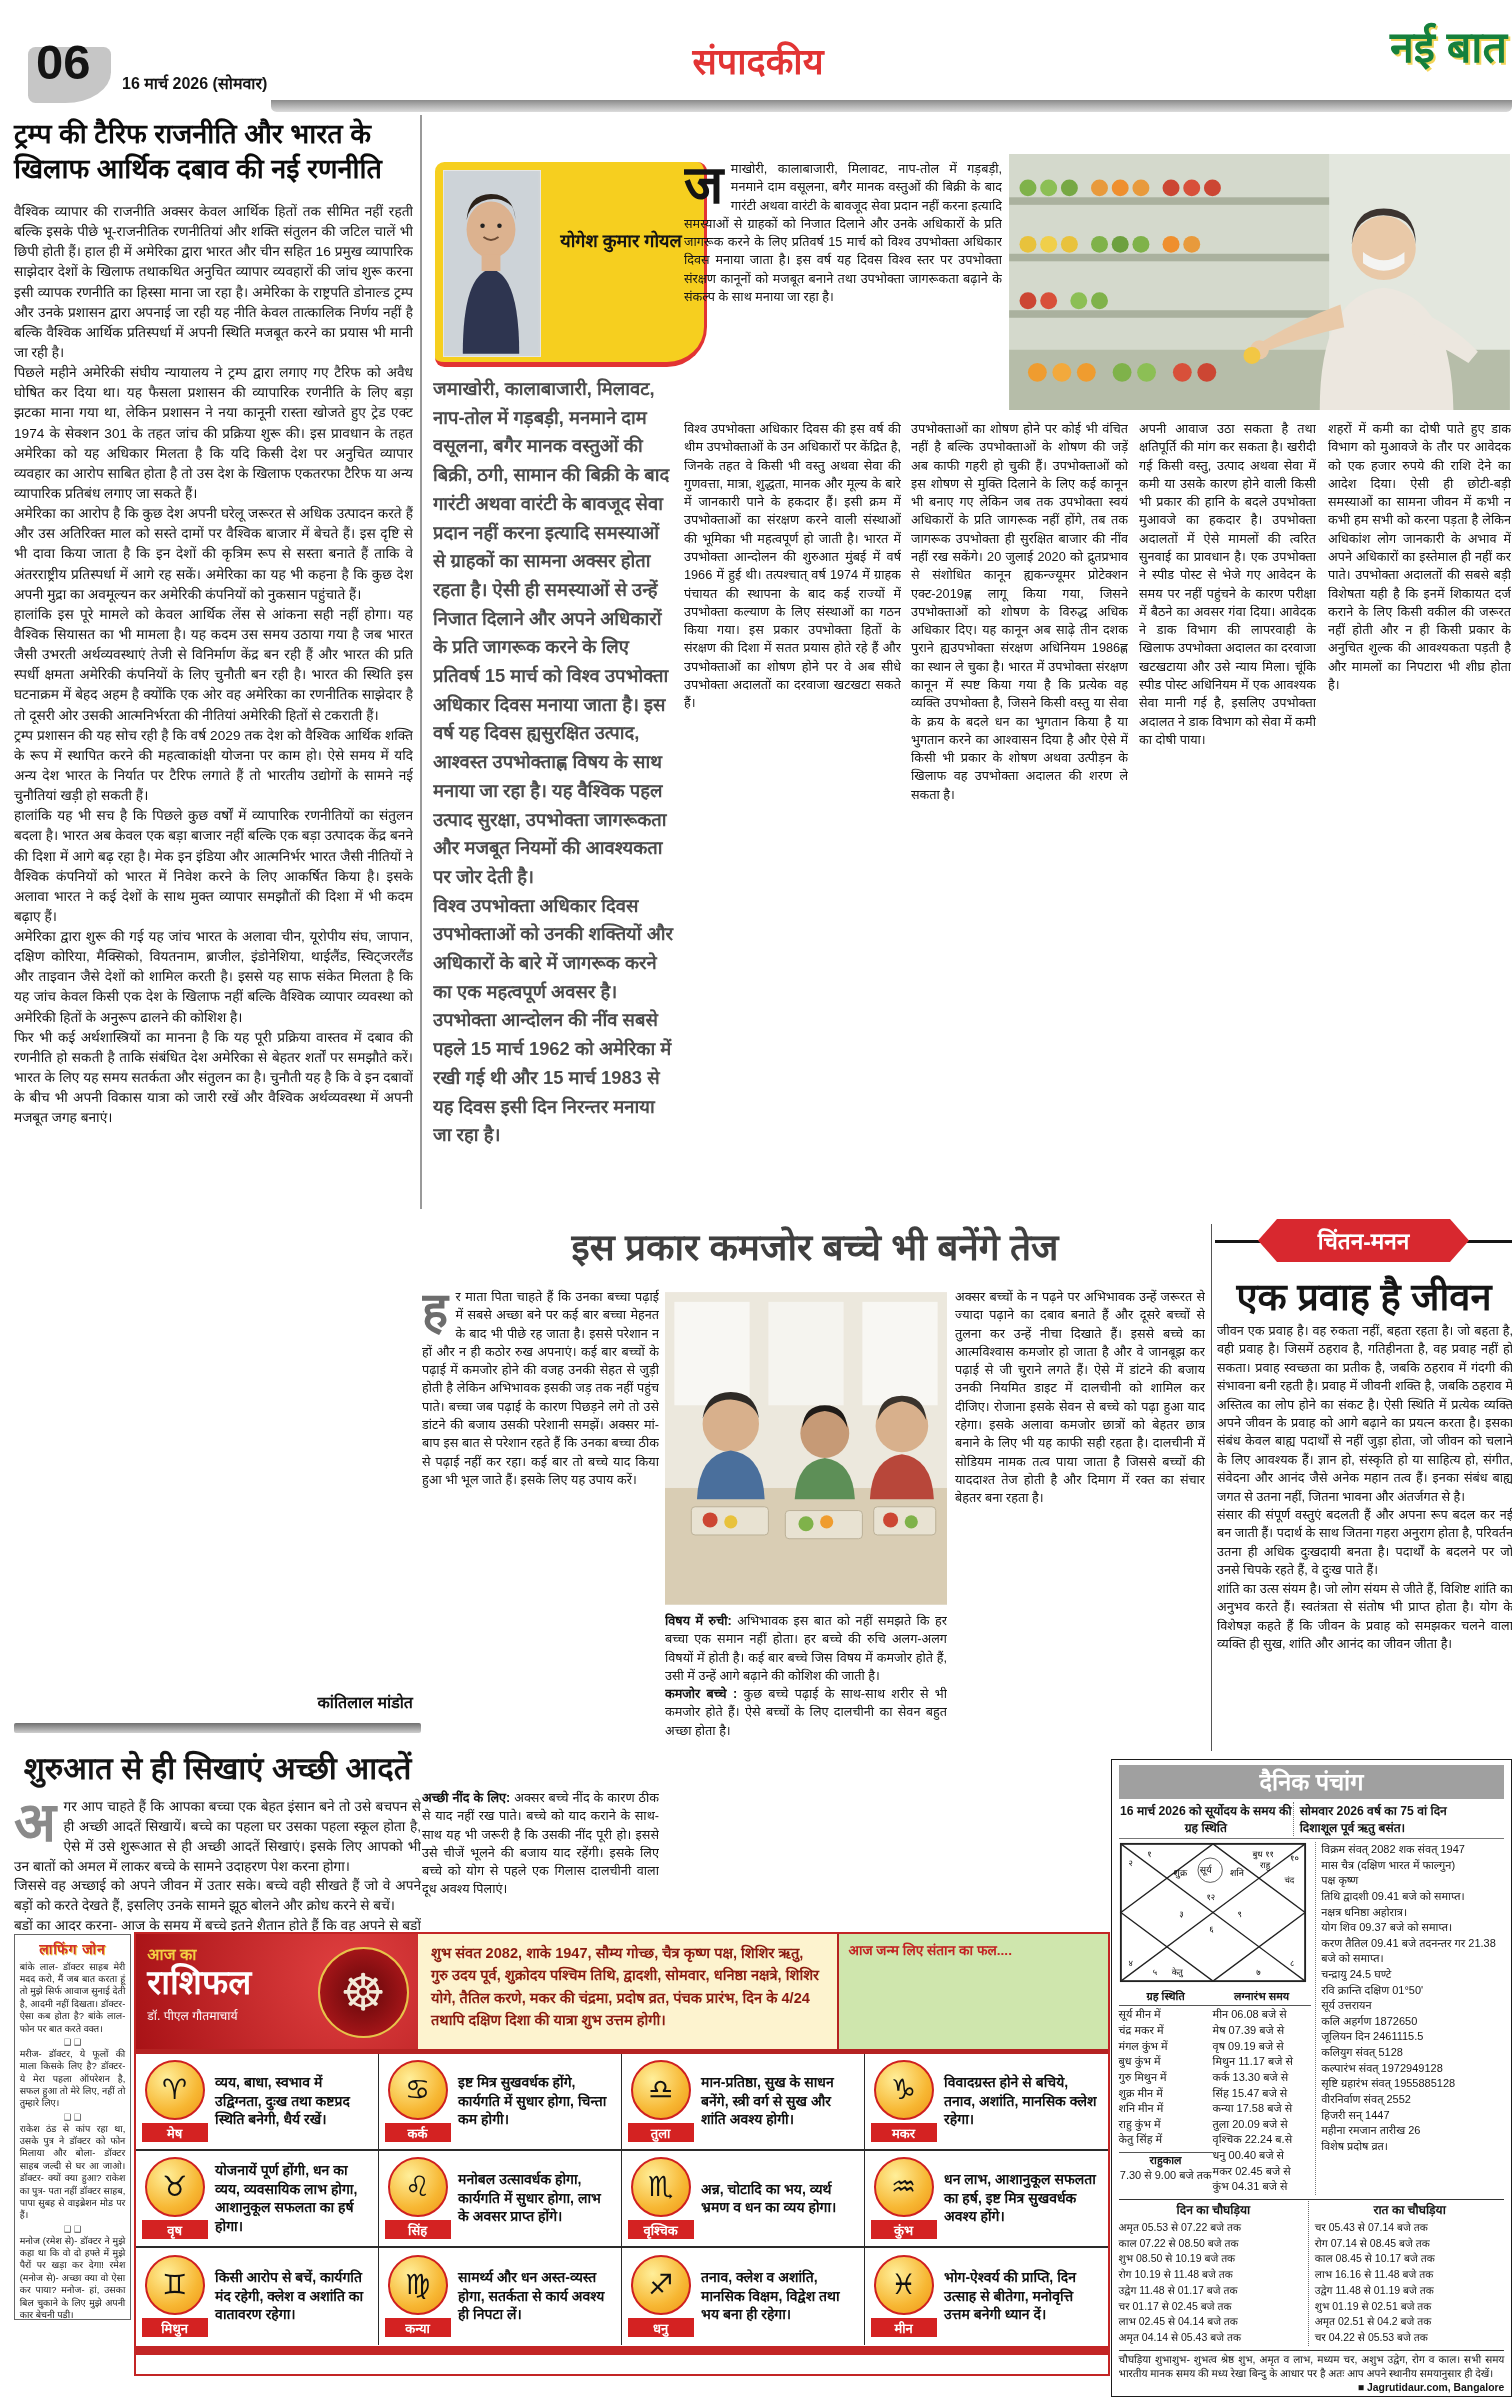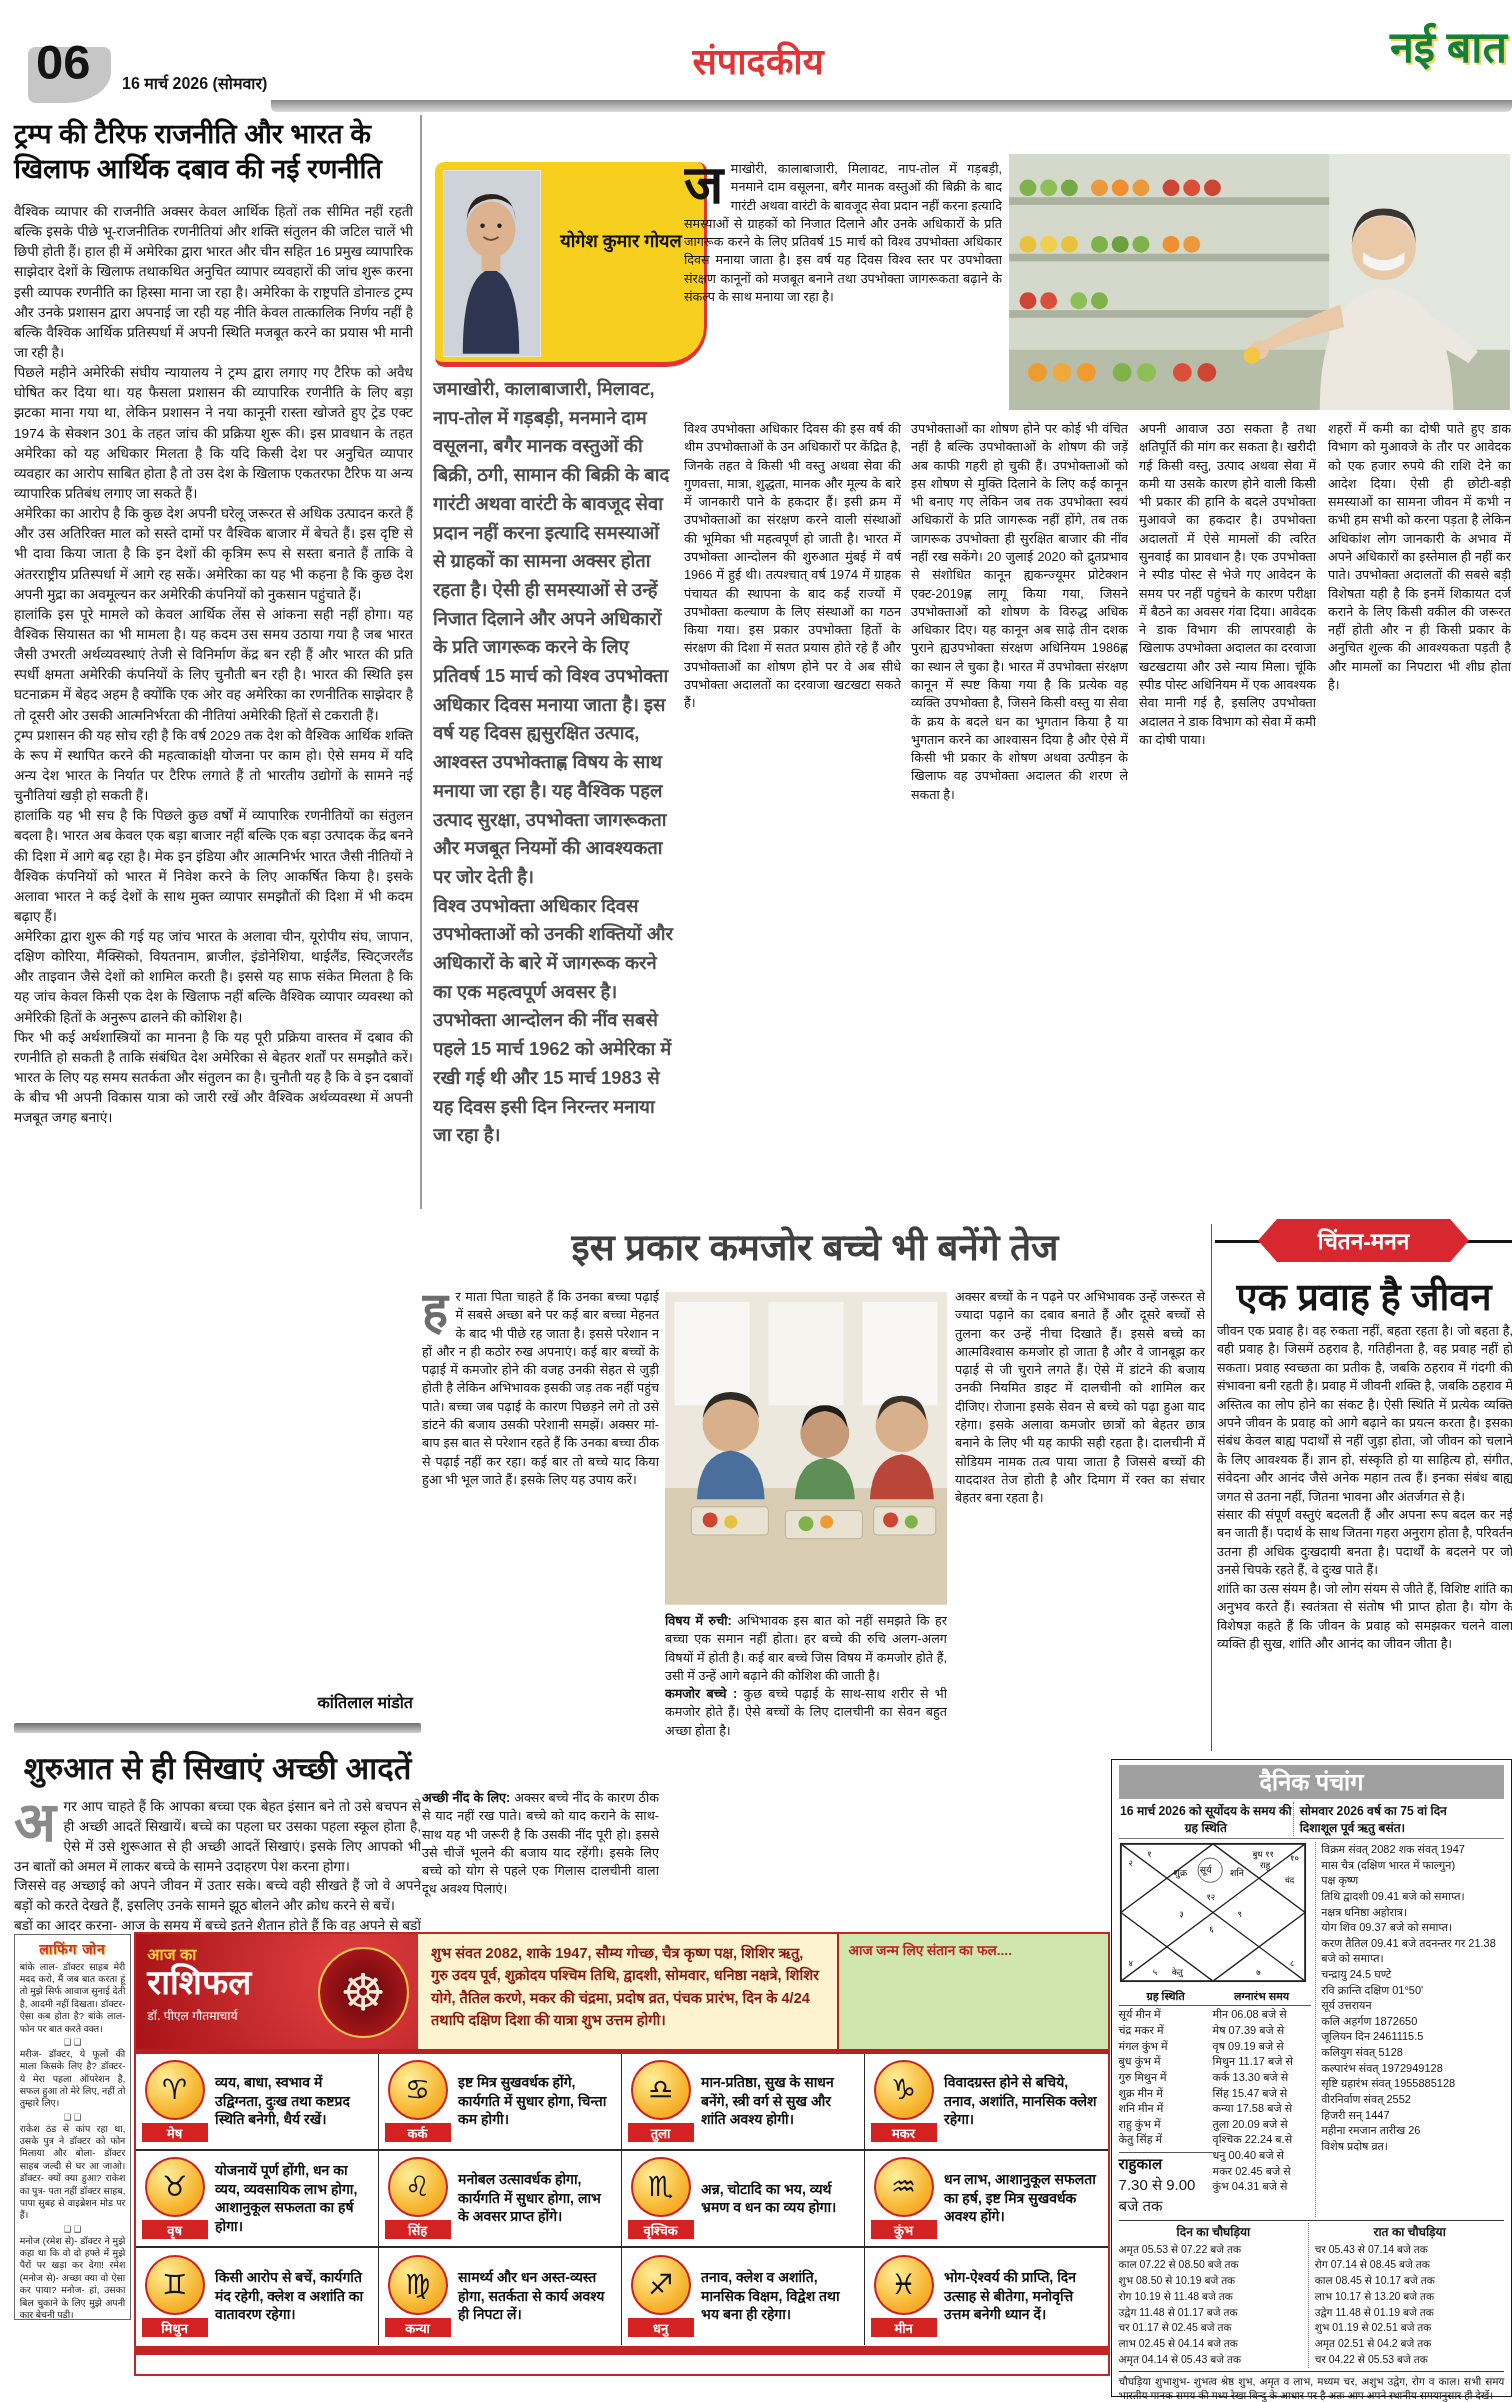--- a/index.html
+++ b/index.html
@@ -69,21 +69,21 @@
   .phead{display:flex;font-size:12.2px;font-weight:bold;border-bottom:0.9px solid #777;padding-bottom:1.9px;}
   .phead .l{width:46%;text-align:center;}
   .phead .r{width:54%;padding-left:5.6px;border-left:0.9px dotted #777;}
   .pbody{display:flex;margin-top:2.8px;}
   .pleft{width:196px;}
   .pright{flex:1;border-left:0.9px dotted #777;padding-left:5.6px;font-size:11px;line-height:1.42;}
   .subcols{display:flex;margin-top:2.8px;font-size:11px;line-height:1.42;}
   .grahcol{width:94px;}
   .lagnacol{width:98px;}
   .subhead{font-weight:800;text-align:center;border-bottom:0.9px solid #555;margin-bottom:1.9px;}
-  .rahukal{margin-top:3.8px;border-top:0.9px solid #555;text-align:left;font-size:15px;}
+  .rahukal{margin-top:3.8px;border-top:0.9px solid #555;text-align:center;font-size:11px;}
   .rahukal b{display:block;}
   .chrow-wrap{display:flex;border-top:1.4px solid #333;margin-top:3.8px;padding-top:1.9px;}
   .chcol{width:50%;font-size:10.5px;line-height:1.5;}
   .chcol.second{border-left:0.9px dotted #666;padding-left:5.6px;}
   .chhead{font-weight:800;text-align:center;font-size:12.2px;}
   .pnote{border-top:1.4px solid #333;margin-top:3.8px;padding-top:2.8px;font-size:10.4px;line-height:1.32;text-align:justify;}
   .pcredit{font-weight:800;font-size:10.4px;text-align:right;}
   
   .rashifal{left:134px;top:1932px;width:976px;height:444px;border:2.8px solid #c32525;box-sizing:border-box;background:#fff;}
   .rhead{display:flex;height:115px;}
@@ -505,21 +505,21 @@
         <div>उद्वेग 11.48 से 01.17 बजे तक</div>
         <div>चर 01.17 से 02.45 बजे तक</div>
         <div>लाभ 02.45 से 04.14 बजे तक</div>
         <div>अमृत 04.14 से 05.43 बजे तक</div>
       </div>
       <div class="chcol second">
         <div class="chhead">रात का चौघड़िया</div>
         <div>चर 05.43 से 07.14 बजे तक</div>
         <div>रोग 07.14 से 08.45 बजे तक</div>
         <div>काल 08.45 से 10.17 बजे तक</div>
-        <div>लाभ 10.17 से 13.20 बजे तक</div>
+        <div>लाभ 16.16 से 11.48 बजे तक</div>
         <div>उद्वेग 11.48 से 01.19 बजे तक</div>
         <div>शुभ 01.19 से 02.51 बजे तक</div>
         <div>अमृत 02.51 से 04.2 बजे तक</div>
         <div>चर 04.22 से 05.53 बजे तक</div>
       </div>
     </div>
     <div class="pnote">
       <span>चौघड़िया शुभाशुभ- शुभत्व श्रेष्ठ शुभ, अमृत व लाभ, मध्यम चर, अशुभ उद्वेग, रोग व काल। सभी समय भारतीय मानक समय की मध्य रेखा बिन्दु के आधार पर है अतः आप अपने स्थानीय समयानुसार ही देखें।</span>
       <div class="pcredit">■ Jagrutidaur.com, Bangalore</div>
     </div>

